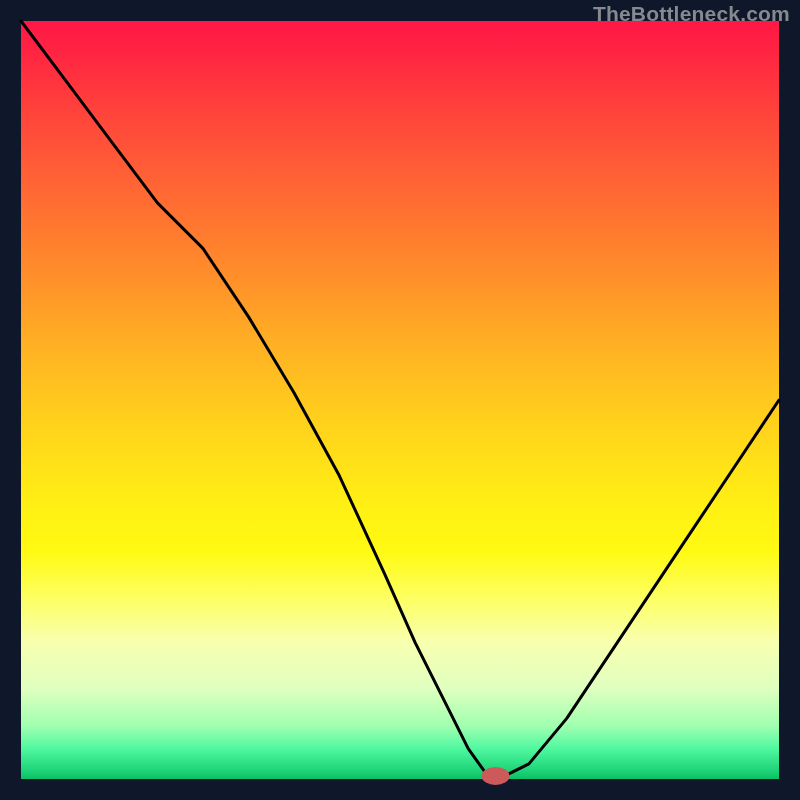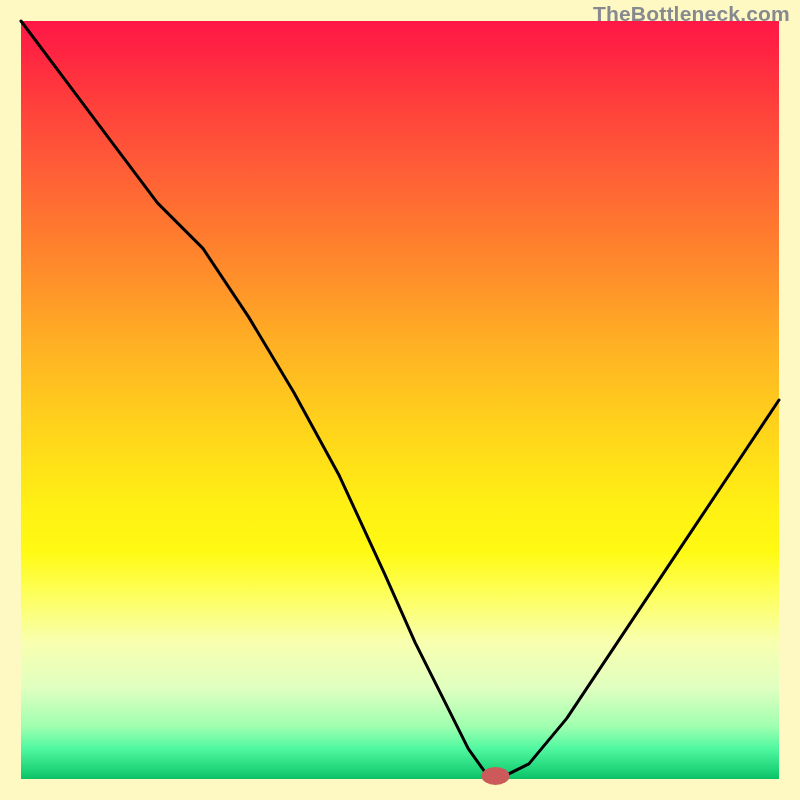--- a/index.html
+++ b/index.html
@@ -7,21 +7,21 @@
     padding: 0;
     width: 800px;
     height: 800px;
     background: #000000;
     overflow: hidden;
   }
   .chart-container {
     position: relative;
     width: 800px;
     height: 800px;
-    background: #fef9c3;
+    background: #0f172a;
   }
   .plot-area {
     position: absolute;
     left: 21px;
     top: 21px;
     width: 758px;
     height: 758px;
     background: linear-gradient(to bottom,
       #ff1846 0%,
       #ff2442 4%,

